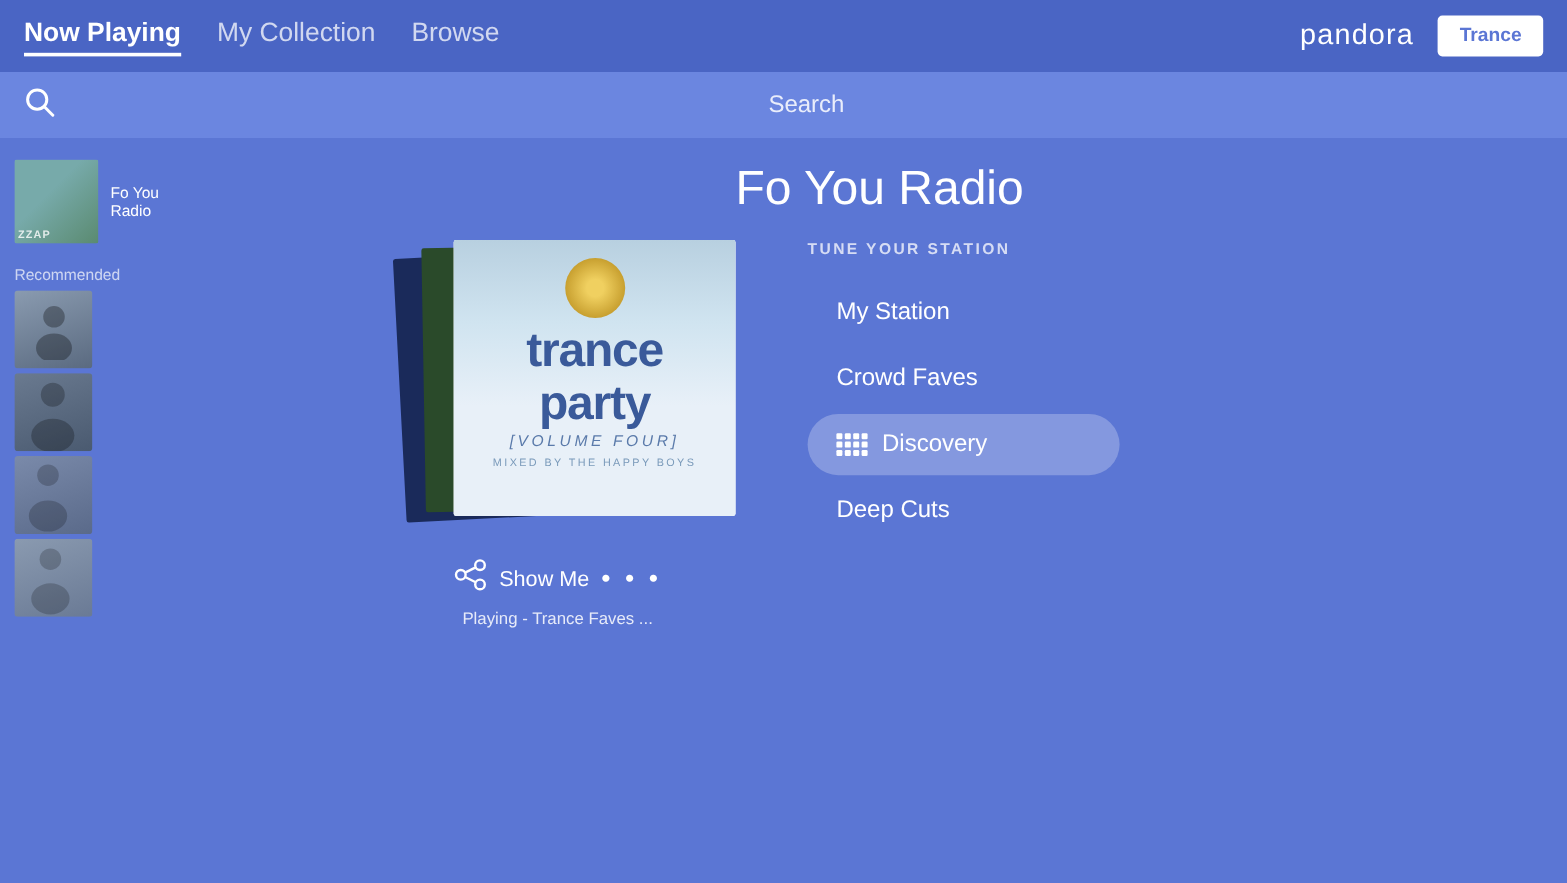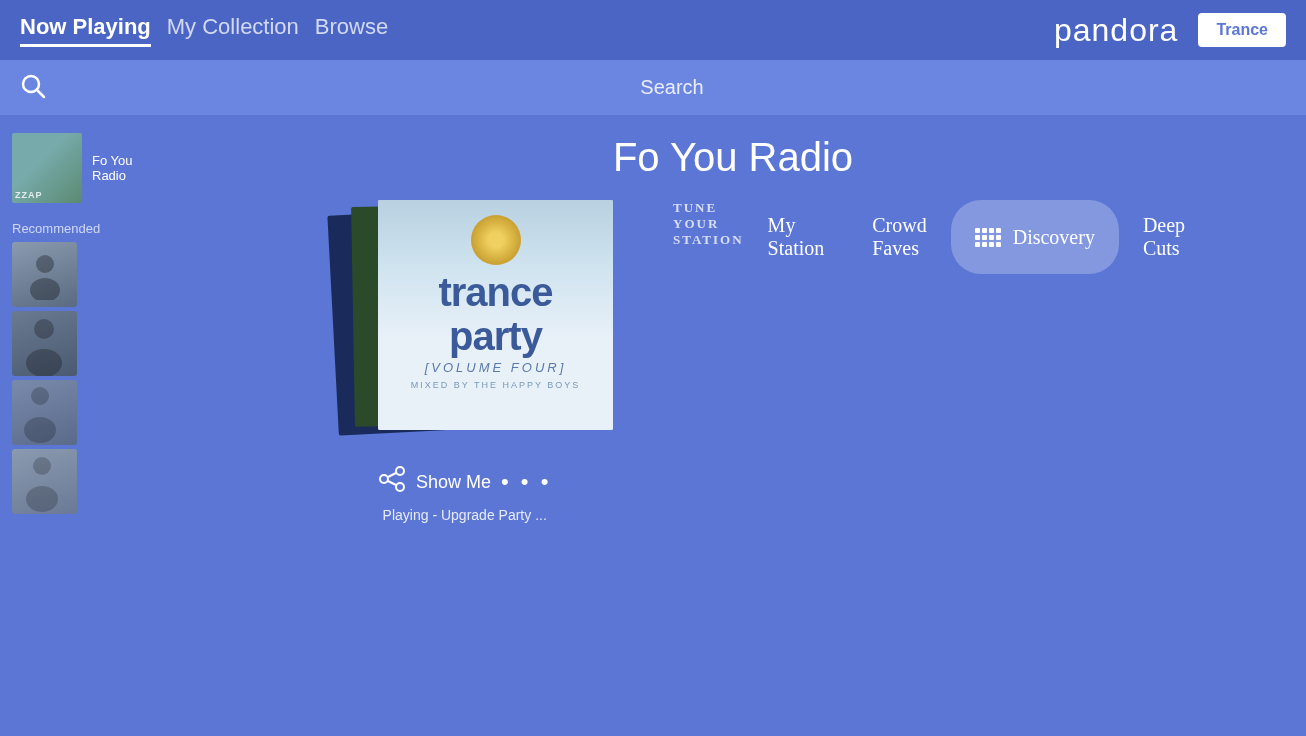--- a/index.html
+++ b/index.html
@@ -16,38 +16,38 @@
     
     .top-nav {
       display: flex;
       align-items: center;
       padding: 0 20px;
       height: 60px;
       background-color: #4a65c4;
     }
     .nav-tabs {
       display: flex;
-      gap: 16px;
+      gap: 30px;
       flex: 1;
     }
     .nav-tab {
       font-size: 22px;
       font-weight: 400;
       color: rgba(255,255,255,0.75);
       cursor: pointer;
       padding-bottom: 4px;
       text-decoration: none;
     }
     .nav-tab.active {
       color: white;
       font-weight: 700;
       border-bottom: 3px solid white;
     }
     .logo {
-      font-size: 32px;
+      font-size: 24px;
       font-weight: 300;
       color: white;
       letter-spacing: 1px;
       margin-right: 20px;
     }
     .upgrade-btn {
       background: white;
       color: #5b76d4;
       border: none;
       border-radius: 4px;
@@ -321,23 +321,22 @@
       letter-spacing: 3px;
     }
     .track-info {
       font-size: 14px;
       color: rgba(255,255,255,0.85);
     }
 
     
     .tune-section {
       display: flex;
-      flex-direction: row;
+      flex-direction: column;
       min-width: 260px;
-      font-family: Liberation Serif, serif;
     }
     .tune-label {
       font-size: 13px;
       color: rgba(255,255,255,0.75);
       letter-spacing: 2px;
       margin-bottom: 20px;
       font-weight: 600;
     }
     .tune-option {
       padding: 14px 24px;
@@ -466,21 +465,21 @@
                 <line x1="10" y1="12" x2="18" y2="8" stroke="white" stroke-width="2"></line>
                 <line x1="10" y1="16" x2="18" y2="20" stroke="white" stroke-width="2"></line>
               </svg>
             </span>
             <span class="show-me-text">Show Me</span>
             <span class="dots">• • •</span>
           </div>
           <div class="track-info">
             <span>Playing</span>
             <span>-</span>
-            <span>Upgrade Party ...</span>
+            <span>Trance Faves ...</span>
           </div>
         </div>
       </div>
 
       <div class="tune-section">
         <div class="tune-label">TUNE YOUR STATION</div>
         <div class="tune-option">
           <span>My Station</span>
         </div>
         <div class="tune-option">

